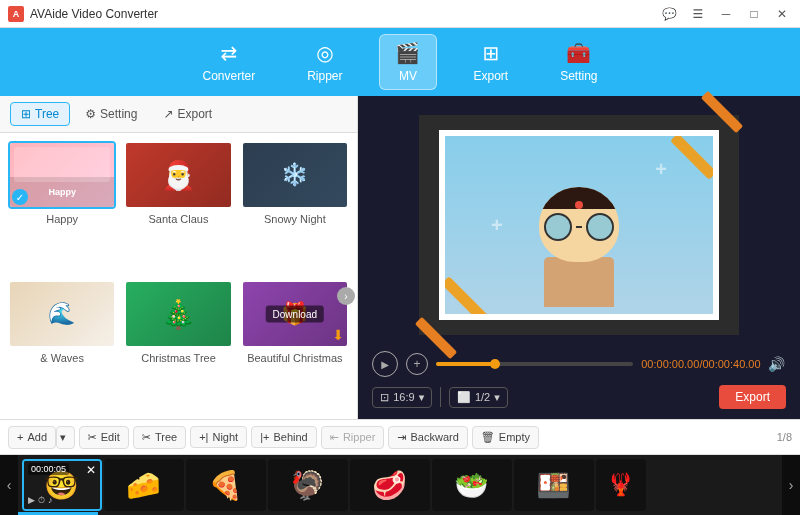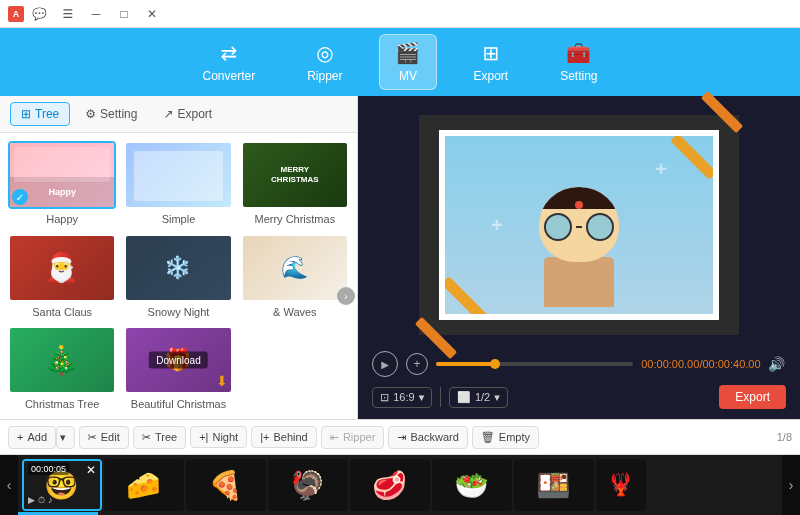--- a/index.html
+++ b/index.html
@@ -376,20 +376,21 @@
       display: flex;
       flex: 1;
       position: relative;
     }
   </style>
 </head>
 <body>
 
 <div class="titlebar">
   <div class="titlebar-logo">A</div>
+  <span class="titlebar-title">AVAide Video Converter</span>
   <div class="win-controls">
     <button class="win-ctrl-btn">💬</button>
     <button class="win-ctrl-btn">☰</button>
     <button class="win-ctrl-btn">─</button>
     <button class="win-ctrl-btn">□</button>
     <button class="win-ctrl-btn">✕</button>
   </div>
 </div>
 
 <div class="navbar">
@@ -442,38 +443,22 @@
               <div style="position:absolute;bottom:0;left:0;right:0;height:30px;background:rgba(0,0,0,0.15);display:flex;align-items:center;justify-content:center;">
                 <span style="color:white;font-size:9px;font-weight:bold;">Happy</span>
               </div>
               <div style="position:absolute;top:4px;left:4px;right:4px;height:35px;background:rgba(255,255,255,0.2);border-radius:3px;"></div>
             </div>
             <div class="theme-check">✓</div>
           </div>
           <span class="theme-label">Happy</span>
         </div>
 
-        <div class="theme-item">
-          <div class="theme-thumb">
-            <div class="theme-thumb-inner t-simple" style="background: linear-gradient(135deg,#a1c4fd,#c2e9fb);">
-              <div style="position:absolute;top:8px;left:8px;right:8px;height:50px;background:rgba(255,255,255,0.4);border-radius:2px;"></div>
-            </div>
-          </div>
-          <span class="theme-label">Simple</span>
-        </div>
-
-
-        <div class="theme-item">
-          <div class="theme-thumb">
-            <div class="theme-thumb-inner t-merry-christmas" style="background: linear-gradient(135deg,#2d5a1b,#1a3a10); position:relative;">
-              <div style="color:white;font-size:8px;font-weight:bold;text-align:center;line-height:1.2;">MERRY<br>CHRISTMAS</div>
-            </div>
-          </div>
-          <span class="theme-label">Merry Christmas</span>
-        </div>
+
+
 
         <div class="theme-item">
           <div class="theme-thumb">
             <div class="theme-thumb-inner t-santa" style="background: linear-gradient(135deg,#c0392b,#922b21); position:relative;">
               <span style="font-size:28px;">🎅</span>
             </div>
           </div>
           <span class="theme-label">Santa Claus</span>
         </div>
 

